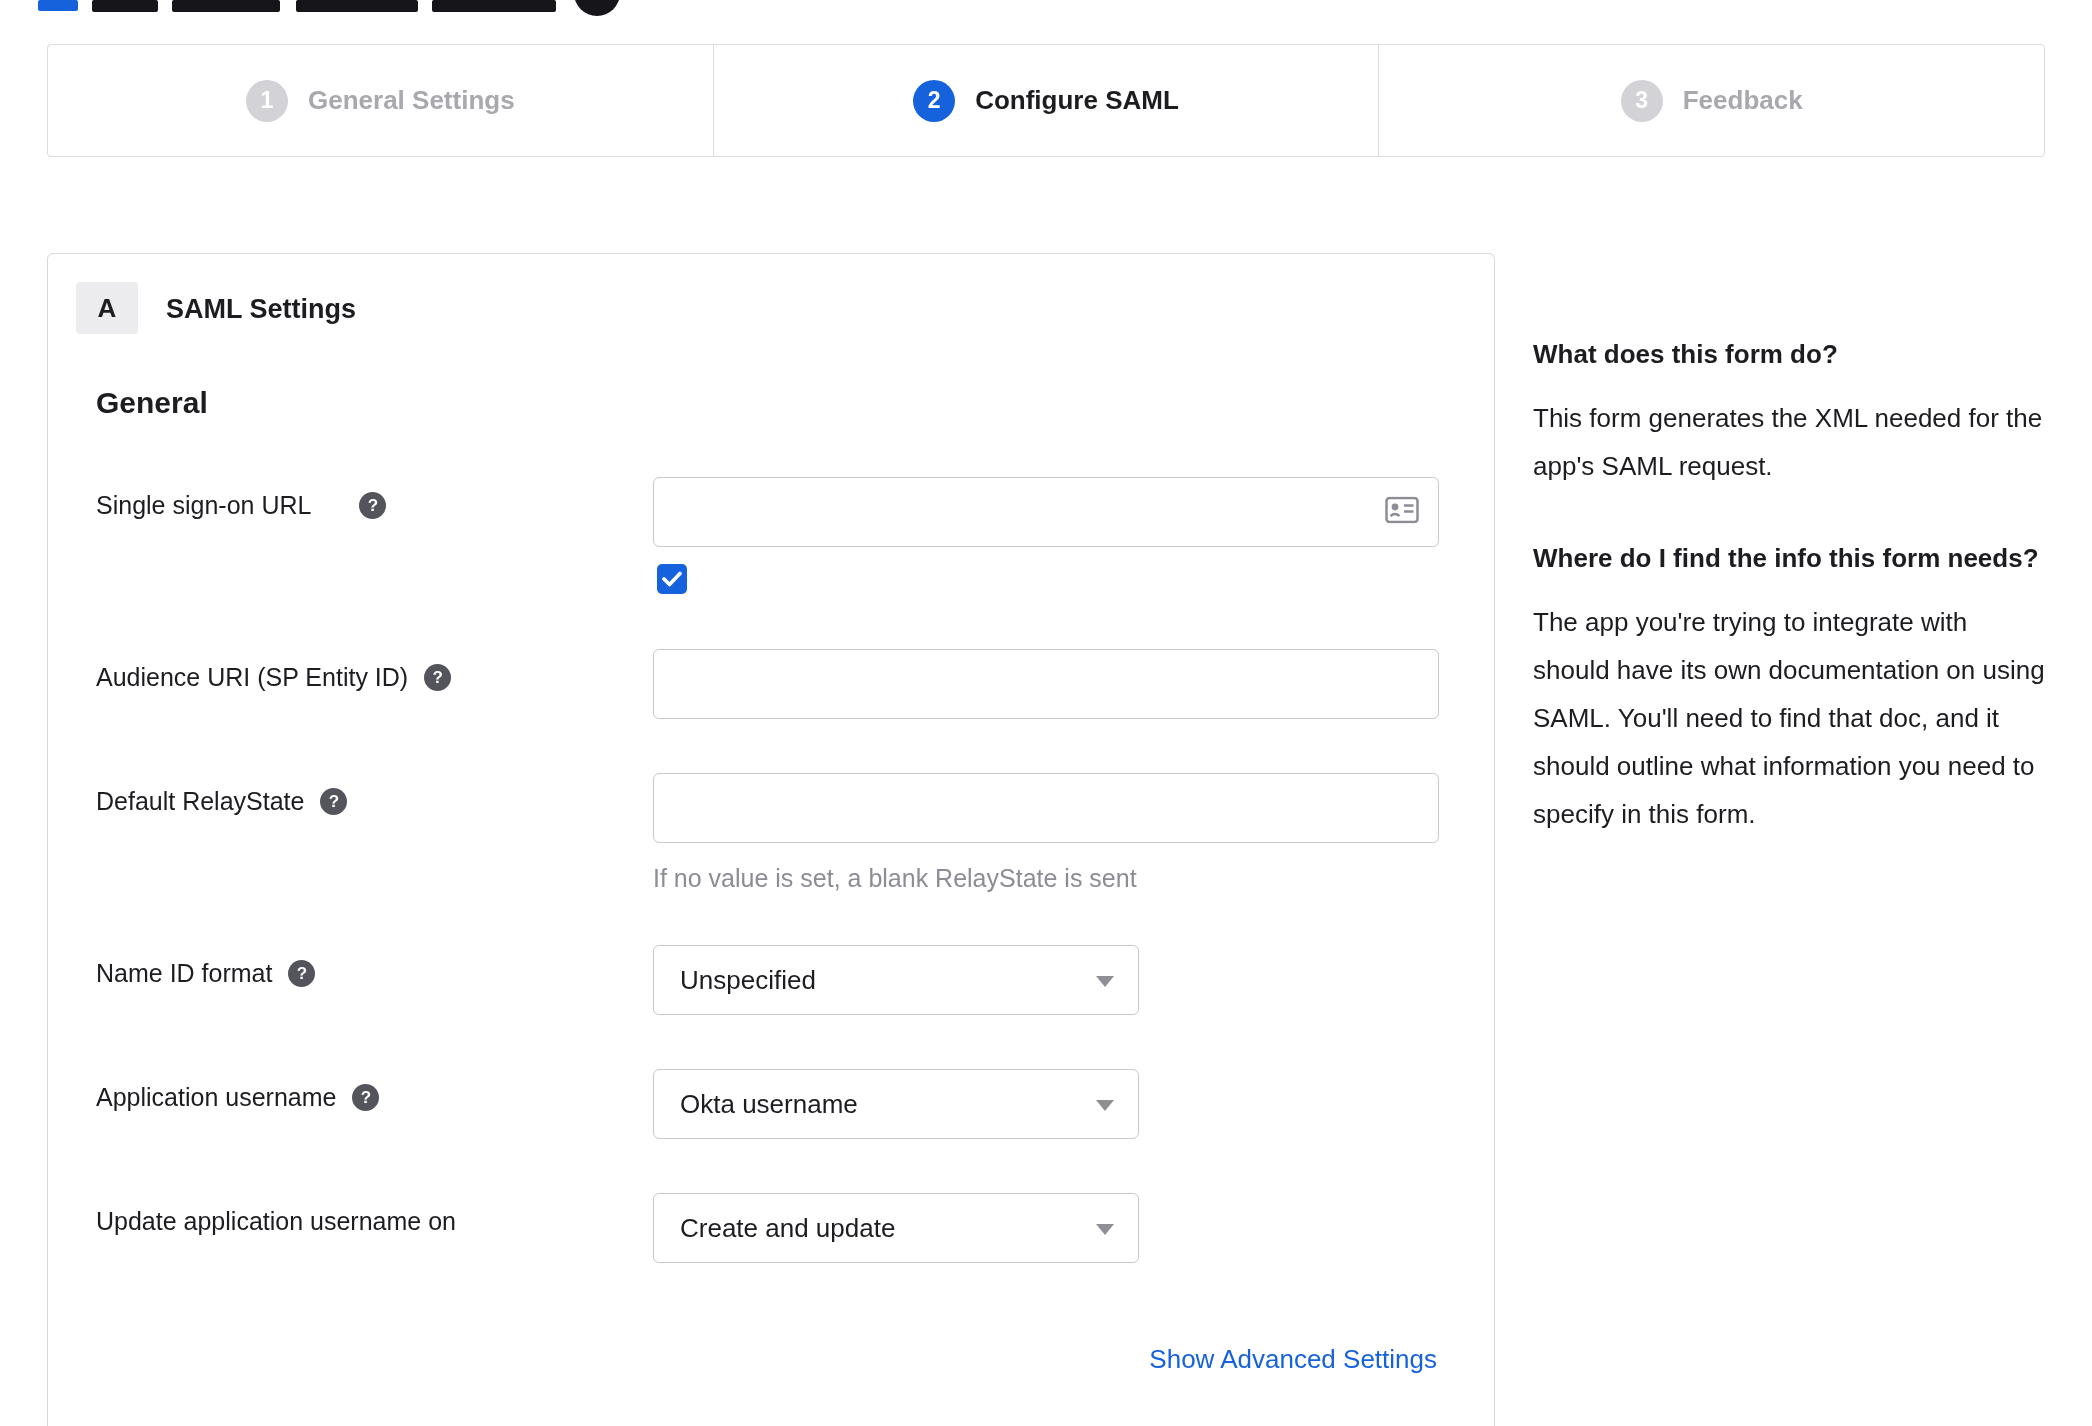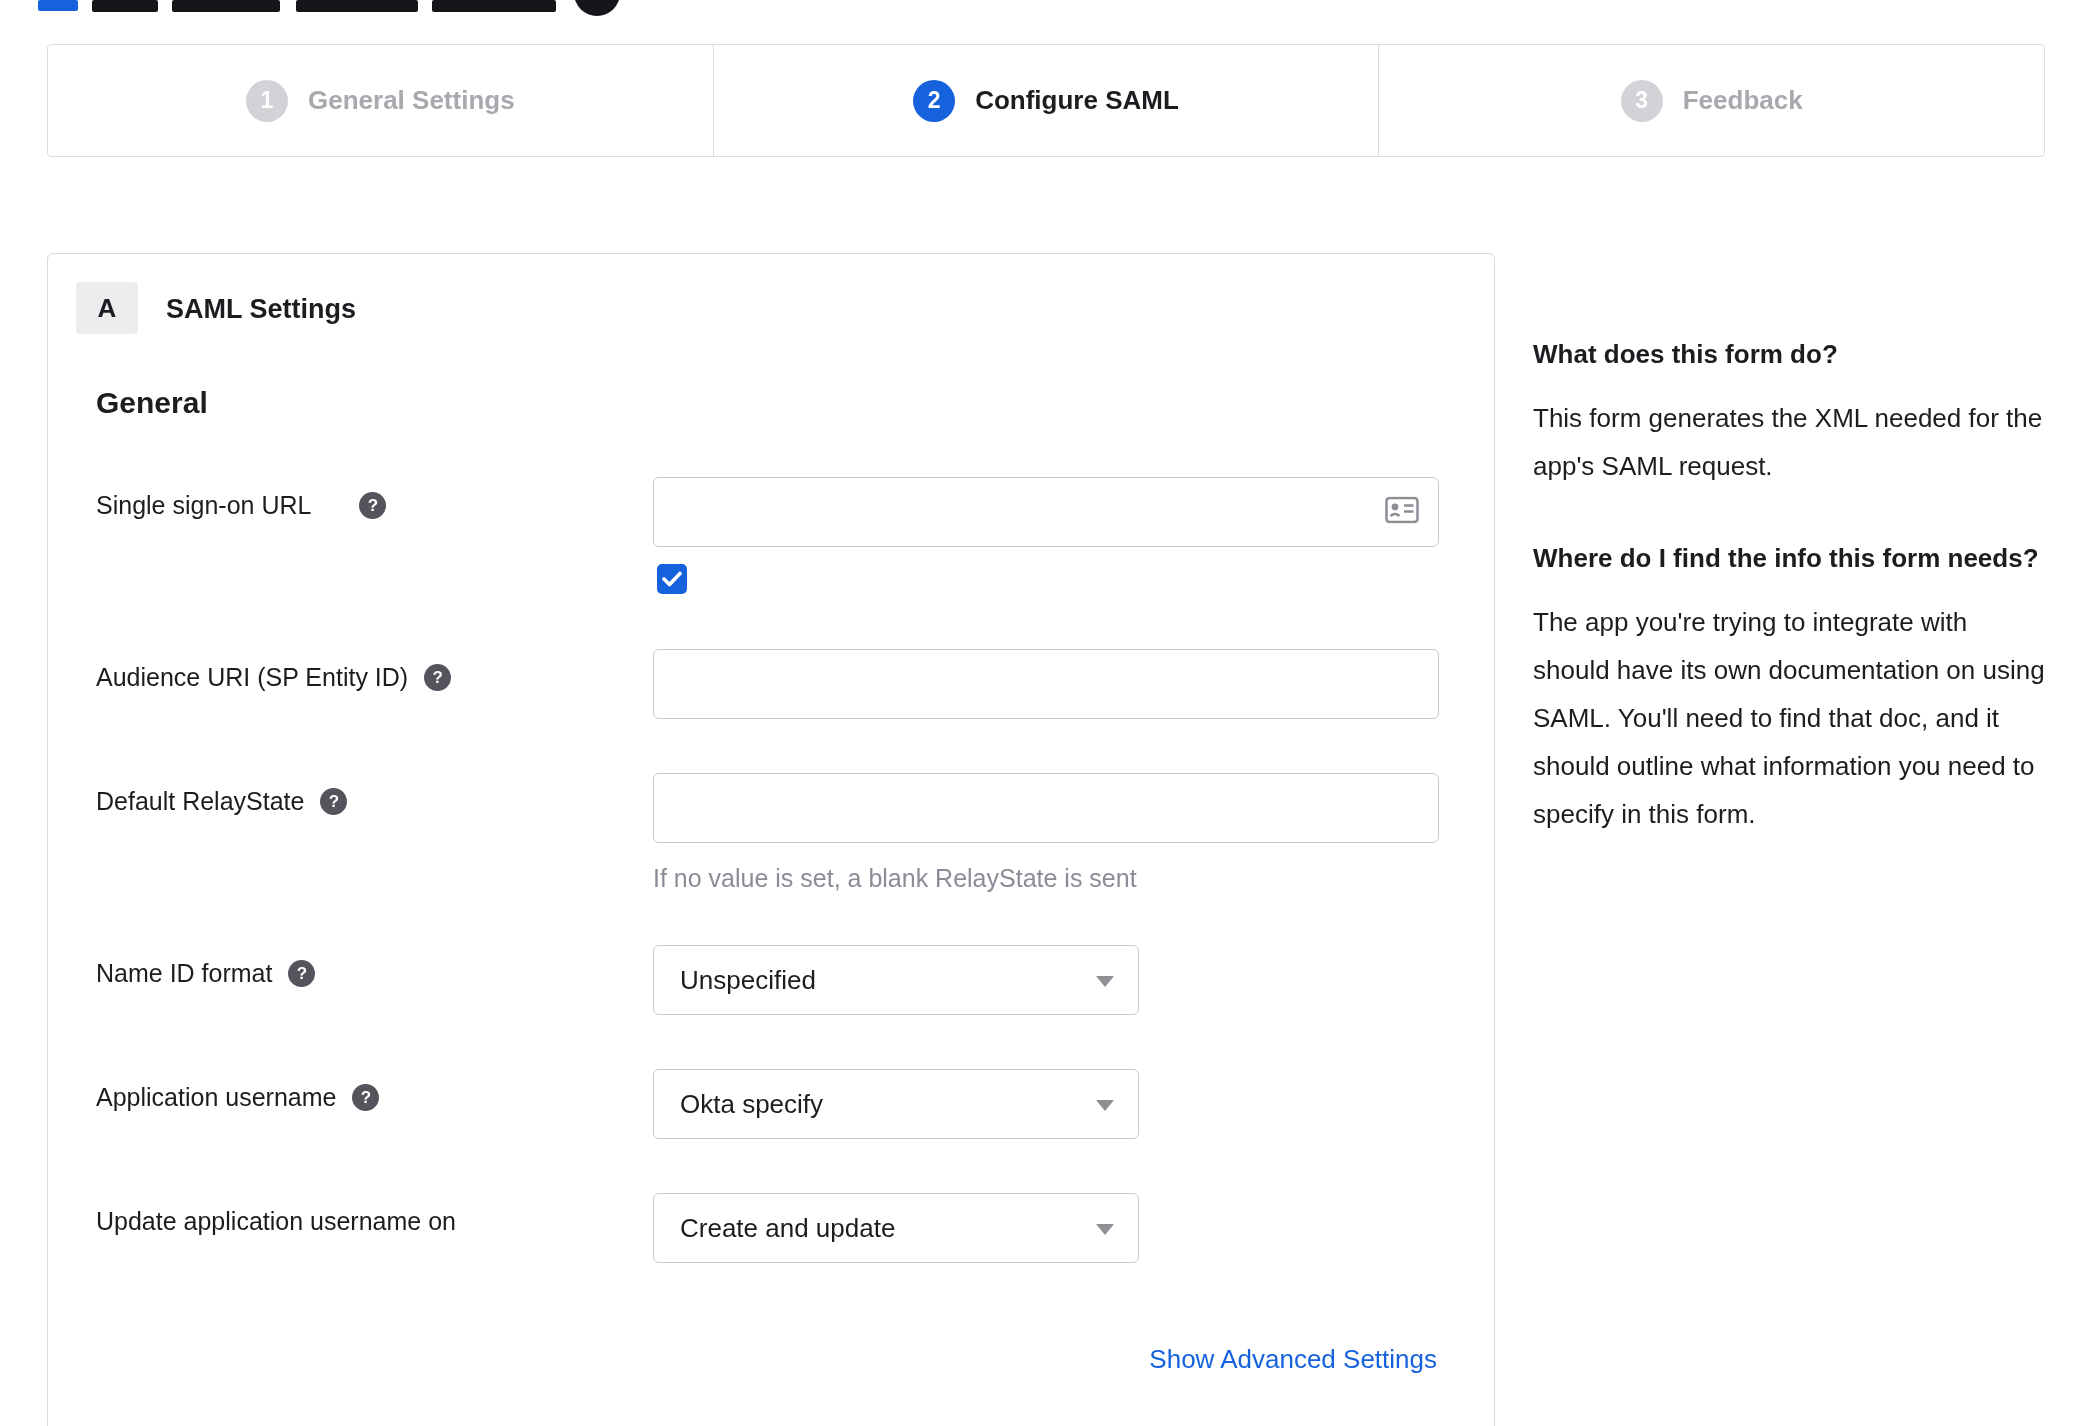--- a/index.html
+++ b/index.html
@@ -140,21 +140,21 @@
   <div class="select" style="top:691px;">
     <span>Unspecified</span>
     <span class="arrow"></span>
   </div>
 
   <div class="form-label" style="top:829px;text-align:center;">
     <span>Application username</span>
     <span class="help-icon">?</span>
   </div>
   <div class="select" style="top:815px;">
-    <span>Okta specify</span>
+    <span>Okta username</span>
     <span class="arrow"></span>
   </div>
 
   <div class="form-label" style="top:953px;">
     <span>Update application username on</span>
   </div>
   <div class="select" style="top:939px;">
     <span>Create and update</span>
     <span class="arrow"></span>
   </div>

